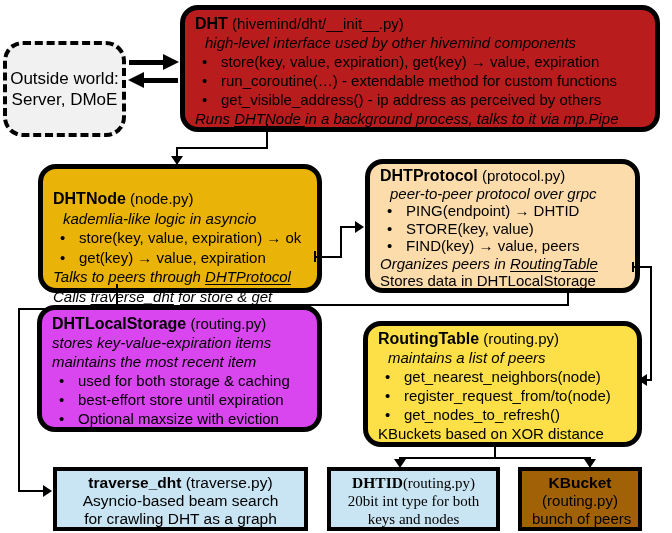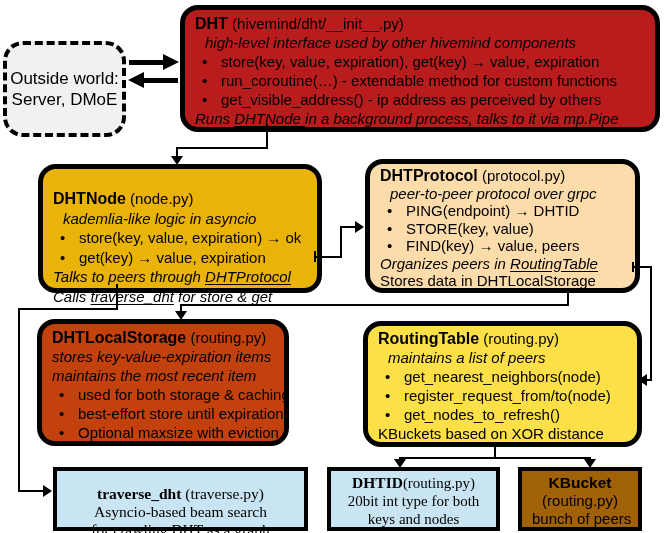--- a/index.html
+++ b/index.html
@@ -16,23 +16,23 @@
   .ind{padding-left:10px;}
   .bullet{display:flex;}
   .dot{width:26px;flex:0 0 26px;padding-left:7px;box-sizing:border-box;}
   .dot::before{content:"•";}
   
   #dht{left:180px;top:5px;width:480px;height:127px;background:#b91c1c;font-size:15px;line-height:19px;padding-top:4px;}
   #outside{left:3px;top:41px;width:123px;height:96px;background:#f1f1f1;border:4px dashed #000;border-radius:20px;
            font-size:17px;line-height:21px;display:flex;flex-direction:column;justify-content:center;align-items:center;padding:0;}
   #dhtnode{left:38px;top:164px;width:284px;height:129px;background:#eab308;font-size:15px;line-height:19.5px;padding-top:20px;}
   #dhtprotocol{left:365px;top:159px;width:275px;height:134px;background:#fcdcab;font-size:15px;line-height:17.5px;padding-top:3px;}
-  #dhtlocal{left:37px;top:319px;width:252px;height:127px;background:#c2410c;font-size:15px;line-height:19px;padding-top:4px;}
+  #dhtlocal{left:37px;top:305px;width:285px;height:127px;background:#d946ef;font-size:15px;line-height:19px;padding-top:4px;}
   #routing{left:363px;top:321px;width:279px;height:126px;background:#fde047;font-size:15px;line-height:19px;padding-top:3px;}
-  #traverse{left:53px;top:467px;width:255px;height:64px;background:#c9e5f4;font-size:15.5px;line-height:18px;padding-top:14px;font-family:Liberation Serif, serif;}
+  #traverse{left:53px;top:467px;width:255px;height:64px;background:#c9e5f4;font-size:15.5px;line-height:18px;padding-top:3px;}
   #dhtid{left:327px;top:467px;width:173px;height:64px;background:#c9e5f4;font-size:15px;line-height:18px;padding-top:3px;font-family:Liberation Serif, serif;}
   #kbucket{left:518px;top:467px;width:124px;height:64px;background:#a16207;font-size:15px;line-height:18px;padding-top:3px;}
   #dhtid .b,#kbucket .b,#traverse .b{font-size:15.5px;}
   
   .seg{position:absolute;background:#000;}
   .arr{position:absolute;width:0;height:0;}
   .arr.down{border-left:6px solid transparent;border-right:6px solid transparent;border-top:9px solid #000;}
   .arr.right{border-top:6px solid transparent;border-bottom:6px solid transparent;border-left:9px solid #000;}
   .arr.left{border-top:6px solid transparent;border-bottom:6px solid transparent;border-right:9px solid #000;}
   .fat-head-right{position:absolute;width:0;height:0;border-top:8px solid transparent;border-bottom:8px solid transparent;border-left:16px solid #000;}

